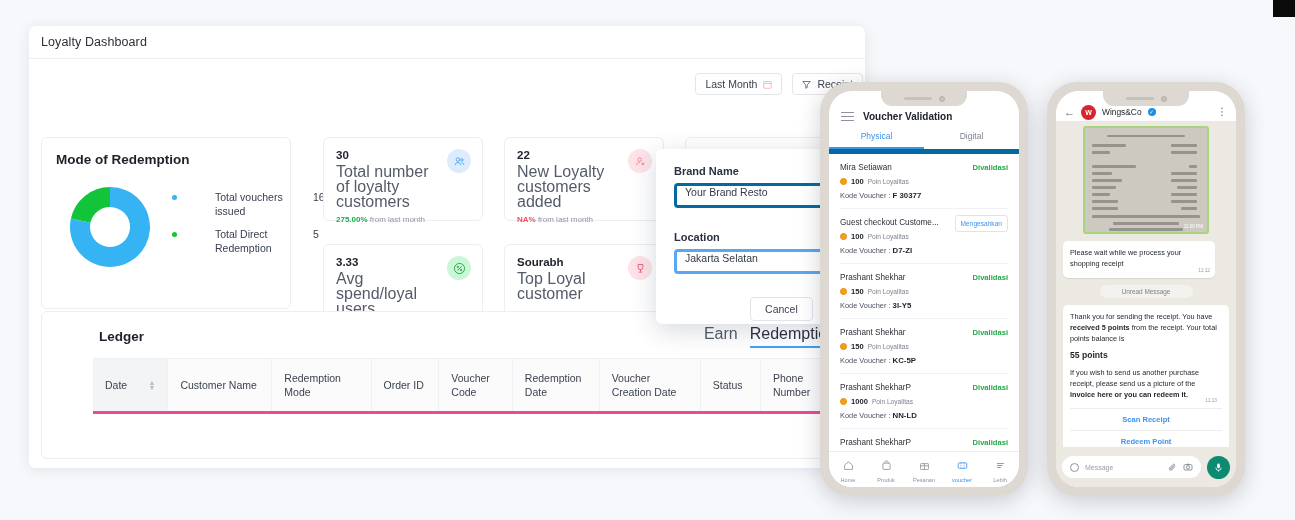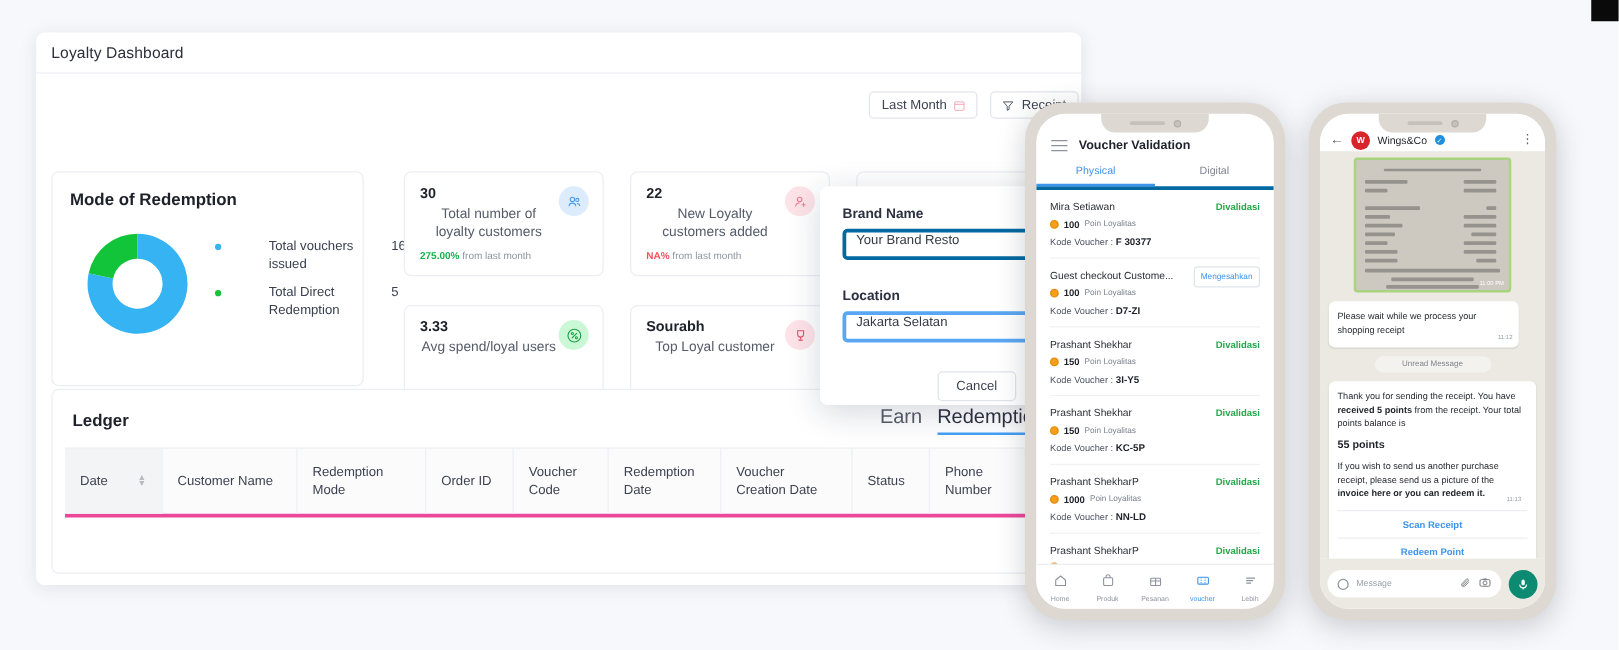--- a/index.html
+++ b/index.html
@@ -55,37 +55,37 @@
   .legend-dot { width: 5px; height: 5px; border-radius: 50%; margin-top: 5px; margin-right: 7px; flex:0 0 auto;}
   .legend-label { width: 96px; line-height: 14px; margin-left: 31px; }
   .legend-val { margin-left: 2px; line-height: 14px; }
 
   .stat-card {
     position: absolute; width: 160px; height: 84px;
     background: #fff; border: 1px solid #eceef3; border-radius: 6px;
     padding: 11px 12px;
   }
   .stat-num { font-size: 11.5px; font-weight: bold; color: #1d2129; }
-  .stat-label { font-size: 11px; color: #545b68; line-height: 15px; margin-top: 3px; max-width: 110px; text-align: center; }
+  .stat-label { font-size: 16px; color: #545b68; line-height: 15px; margin-top: 3px; max-width: 110px; }
   .stat-delta { font-size: 8px; margin-top: 6px; color: #8d94a1; }
   .stat-delta b { font-weight: bold; }
   .delta-up { color: #18b04a; }
   .delta-na { color: #f0505a; }
   .stat-ico {
     position: absolute; right: 11px; top: 11px; width: 24px; height: 24px;
     border-radius: 50%; display: flex; align-items: center; justify-content: center;
   }
   .ico-blue { background: #dcecfd; }
   .ico-pink { background: #fde3e8; }
   .ico-green { background: #caf7d5; }
 
   
   .ledger {
     position: absolute; left: 12px; right: 12px; top: 252px; height: 148px;
-    background: #fff; border: 1px solid #eceef3; border-radius: 6px;
+    background: #fff; border: 1px solid #eceef3; border-radius: 6px; padding-left: 41px;
   }
   .ledger-head { display: flex; align-items: center; padding: 13px 16px 0 16px; }
   .ledger-title { font-size: 13.5px; font-weight: bold; color: #1d2129; }
   .ledger-tabs { margin-left: auto; display: flex; gap: 12px; font-size: 16px; color: #555c69; }
   .ledger-tab { padding-bottom: 3px; cursor: pointer; }
   .ledger-tab.active { color: #2b3140; border-bottom: 2px solid #45a0f5; }
   .table-head {
     display: flex; margin: 10px 10px 0 10px; background: #fbfbfc;
     border-top: 1px solid #eef0f4; border-bottom: 3px solid #ec4899; height: 56px;
   }
@@ -132,21 +132,21 @@
   }
   .speaker { width: 28px; height: 3px; border-radius: 2px; background: #c6c2bb; }
   .cam { width: 6px; height: 6px; border-radius: 50%; background: #c6c2bb; border: 1px solid #b5b0a8; }
 
   
   #phone1 { left: 820px; top: 82px; width: 208px; height: 414px; }
   .ph1-head { padding: 20px 12px 0 12px; display: flex; align-items: center; gap: 9px; }
   .burger { display: flex; flex-direction: column; gap: 2.5px; }
   .burger i { display: block; width: 13px; height: 1.6px; background: #8d939e; }
   .ph1-title { font-size: 10px; font-weight: bold; color: #20242c; }
-  .ph1-tabs { display: flex; margin-top: 9px; border-bottom: 3px solid #0369a1; }
+  .ph1-tabs { display: flex; margin-top: 9px; border-bottom: 5px solid #0369a1; }
   .ph1-tab { flex: 1; text-align: center; font-size: 8.5px; padding-bottom: 6px; color: #7d838f; cursor:pointer;}
   .ph1-tab.active { color: #3d94ec; border-bottom: 2px solid #3d94ec; }
   .v-list { padding: 0 11px; }
   .v-item { padding: 9px 0 8px 0; border-bottom: 1px solid #f0f1f4; position: relative; }
   .v-name { font-size: 8.2px; color: #2b3038; max-width: 112px; }
   .v-status { position: absolute; right: 0; top: 9px; font-size: 7.6px; color: #23a94b; font-weight: bold; }
   .v-btn {
     position: absolute; right: 0; top: 6px; font-size: 6.6px; color: #3d94ec;
     border: 1px solid #dfe3ea; border-radius: 3px; padding: 4px 5px; background: #fff; cursor: pointer;
   }

